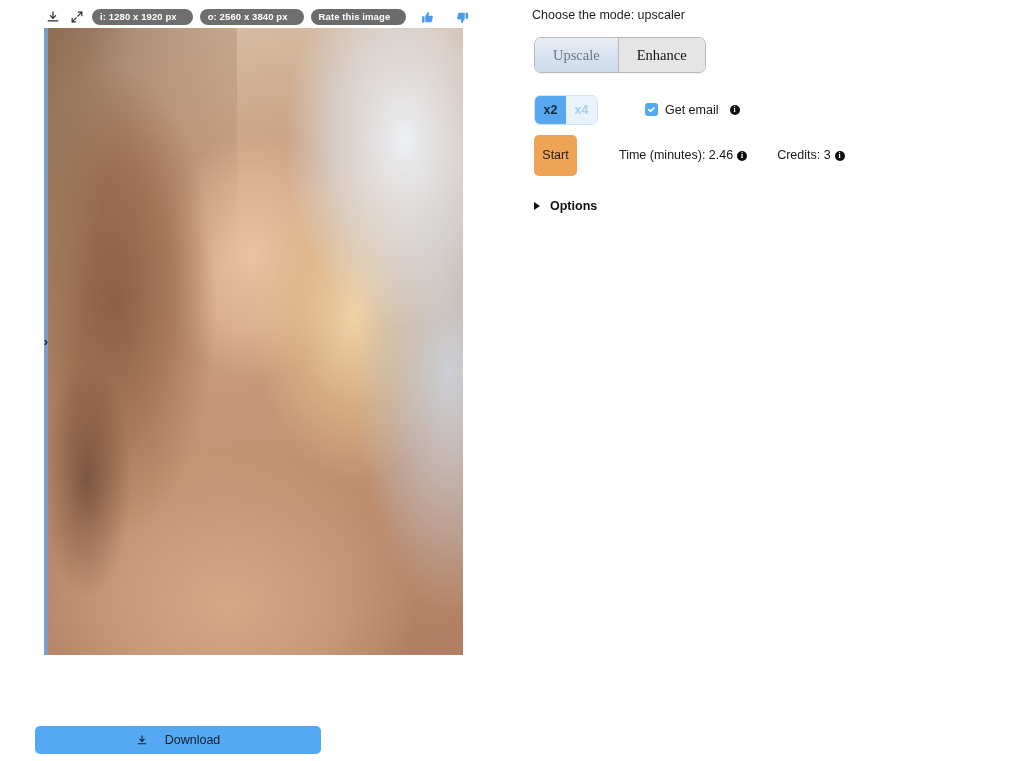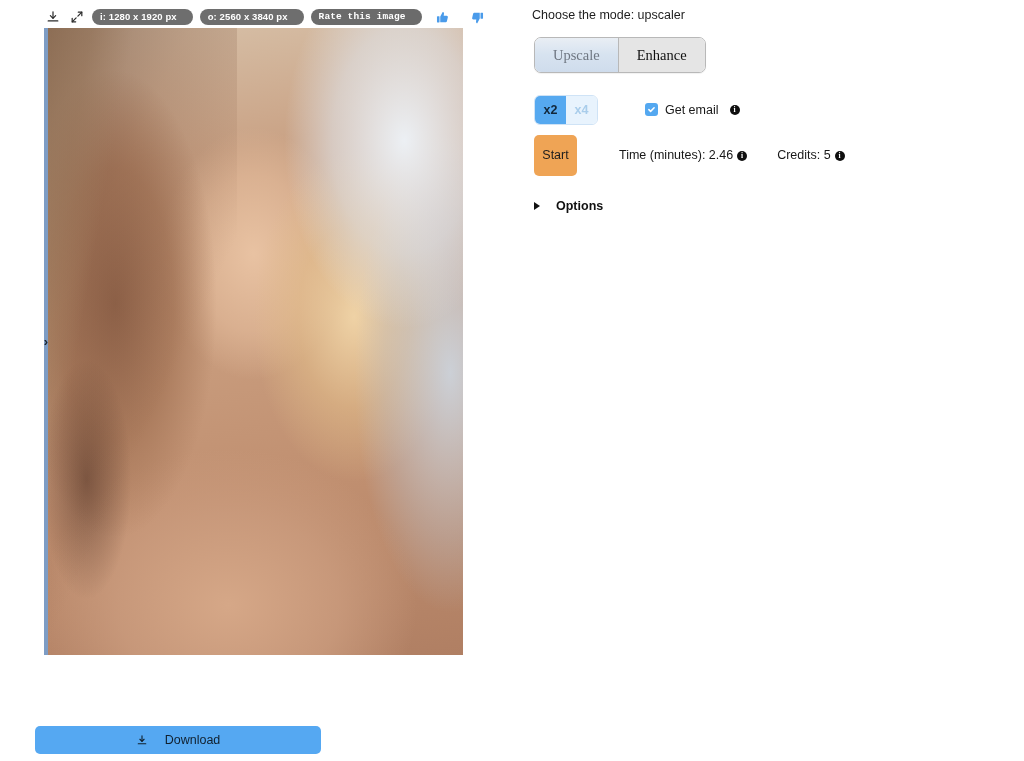--- a/index.html
+++ b/index.html
@@ -57,21 +57,21 @@
     font-size: 9.5px;
     font-weight: bold;
     letter-spacing: .1px;
     border-radius: 9px;
     padding: 3px 16px 4px 8px;
     line-height: 1;
     white-space: nowrap;
     cursor: default;
     flex: none;
   }
-  .tb-pill.rate { cursor: pointer; background: #6b6b6b; font-family: Liberation Mono, monospace; }
+  .tb-pill.rate { cursor: pointer; background: #6b6b6b; }
 
   .tb-thumb {
     width: 16px; height: 16px;
     cursor: pointer;
     color: #4a9bea;
     display: flex; align-items: center; justify-content: center;
     flex: none;
   }
   .tb-thumb.up { margin-left: 6px; }
   .tb-thumb.down { margin-left: 12px; color: #4a9bea; }
@@ -313,21 +313,21 @@
     cursor: pointer;
     padding: 0;
   }
   #time-group { margin-left: 42px; font-size: 12.5px; color: #181818; white-space: nowrap; }
   #credits-group { margin-left: 30px; font-size: 12.5px; color: #181818; white-space: nowrap; }
 
   
   #options-row {
     display: flex;
     align-items: center;
-    gap: 16px;
+    gap: 10px;
     margin-top: 30px;
     margin-left: 6px;
     cursor: pointer;
     width: fit-content;
   }
   #options-triangle {
     width: 0; height: 0;
     border-left: 6px solid #111111;
     border-top: 4.5px solid transparent;
     border-bottom: 4.5px solid transparent;
@@ -430,21 +430,21 @@
     </div>
 
     <div id="start-row">
       <button id="start-button">Start</button>
 
       <div id="time-group">
         <span>Time (minutes): 2.46</span><span class="info-icon">i</span>
       </div>
 
       <div id="credits-group">
-        <span>Credits: 5</span><span class="info-icon">i</span>
+        <span>Credits: 3</span><span class="info-icon">i</span>
       </div>
     </div>
 
     <div id="options-row">
       <div id="options-triangle"></div>
       <span id="options-label">Options</span>
     </div>
   </div>
 </div>
 

